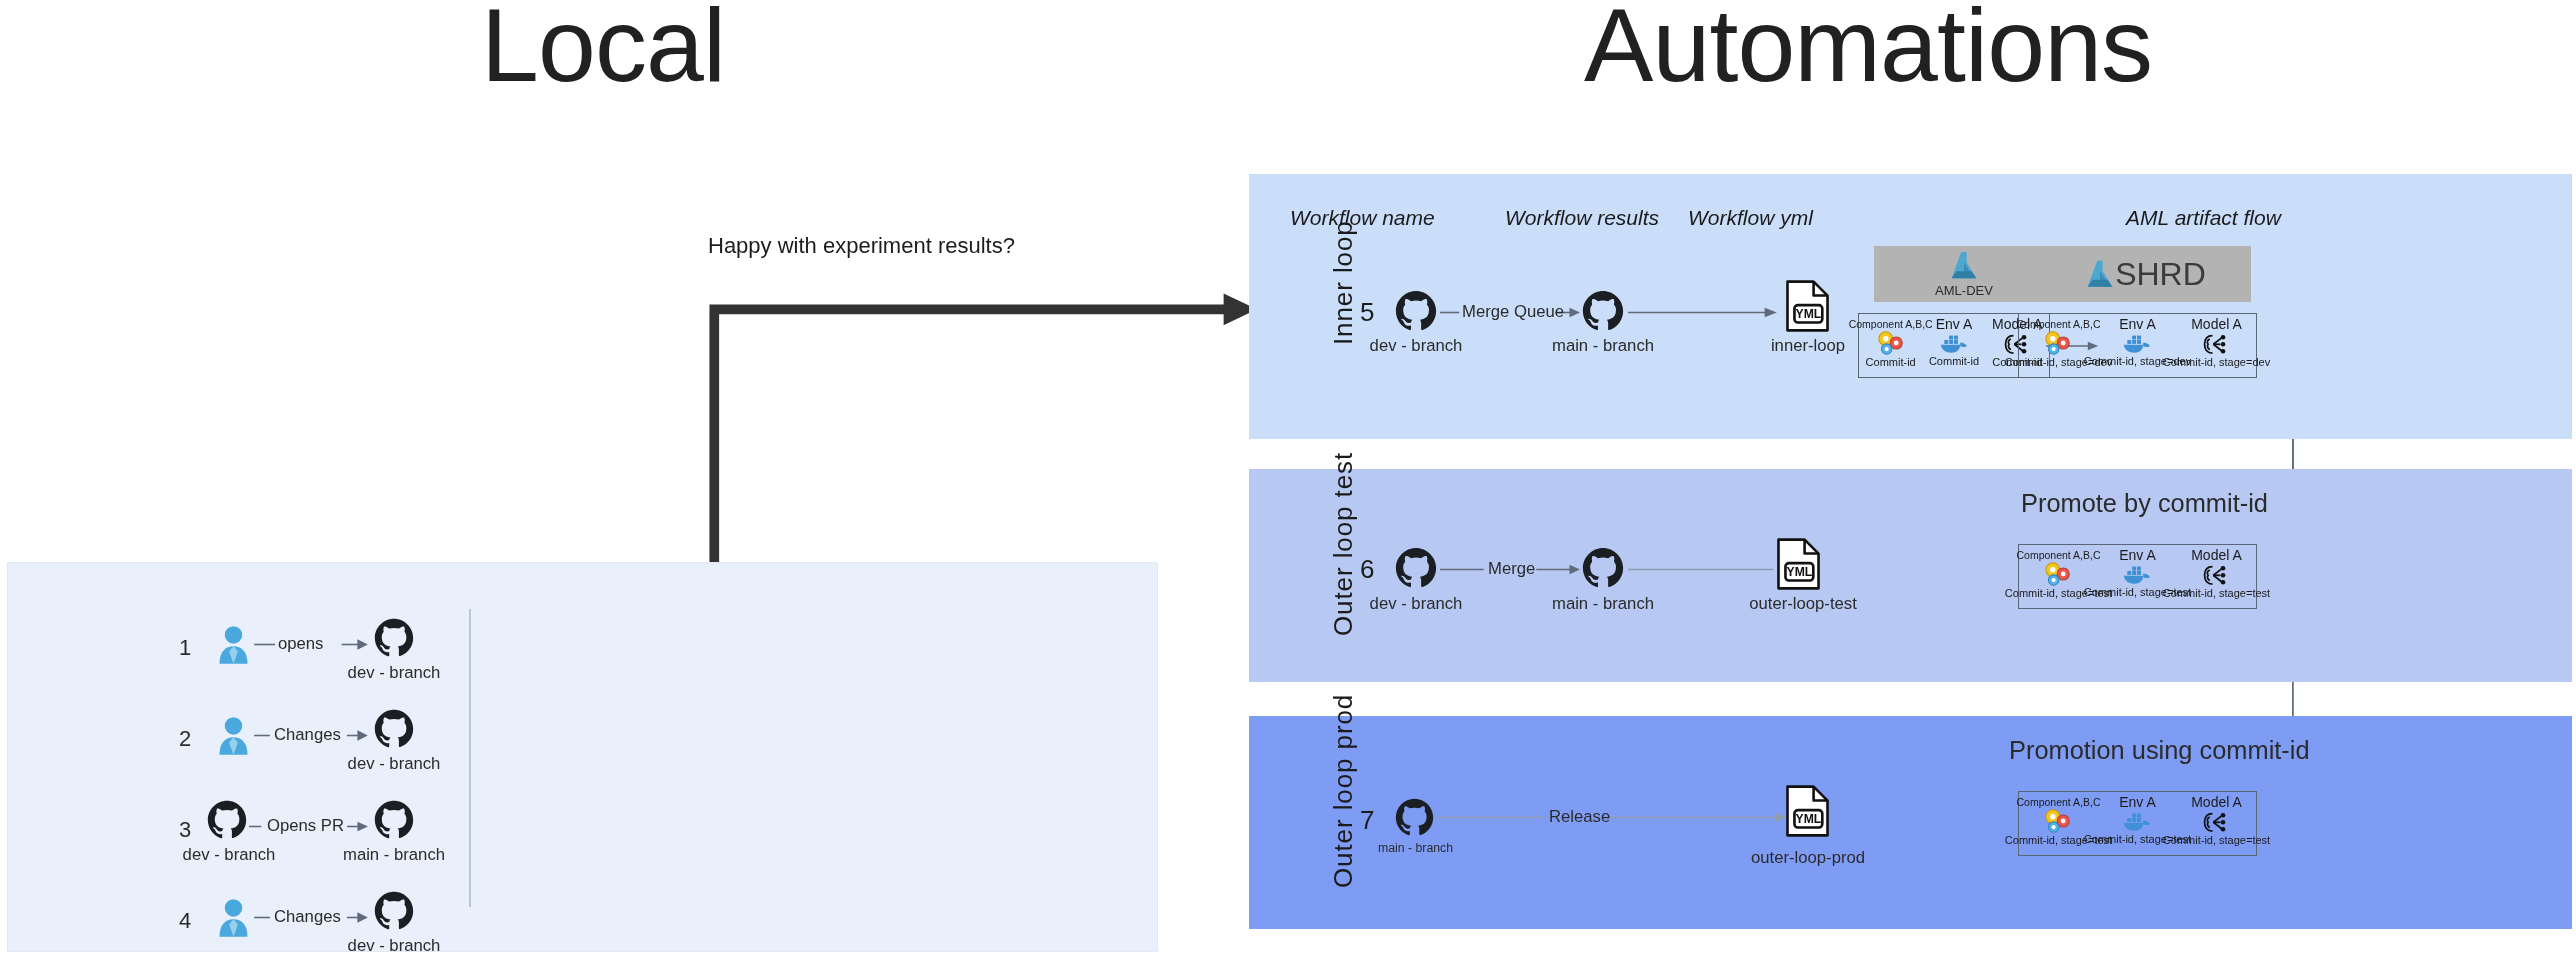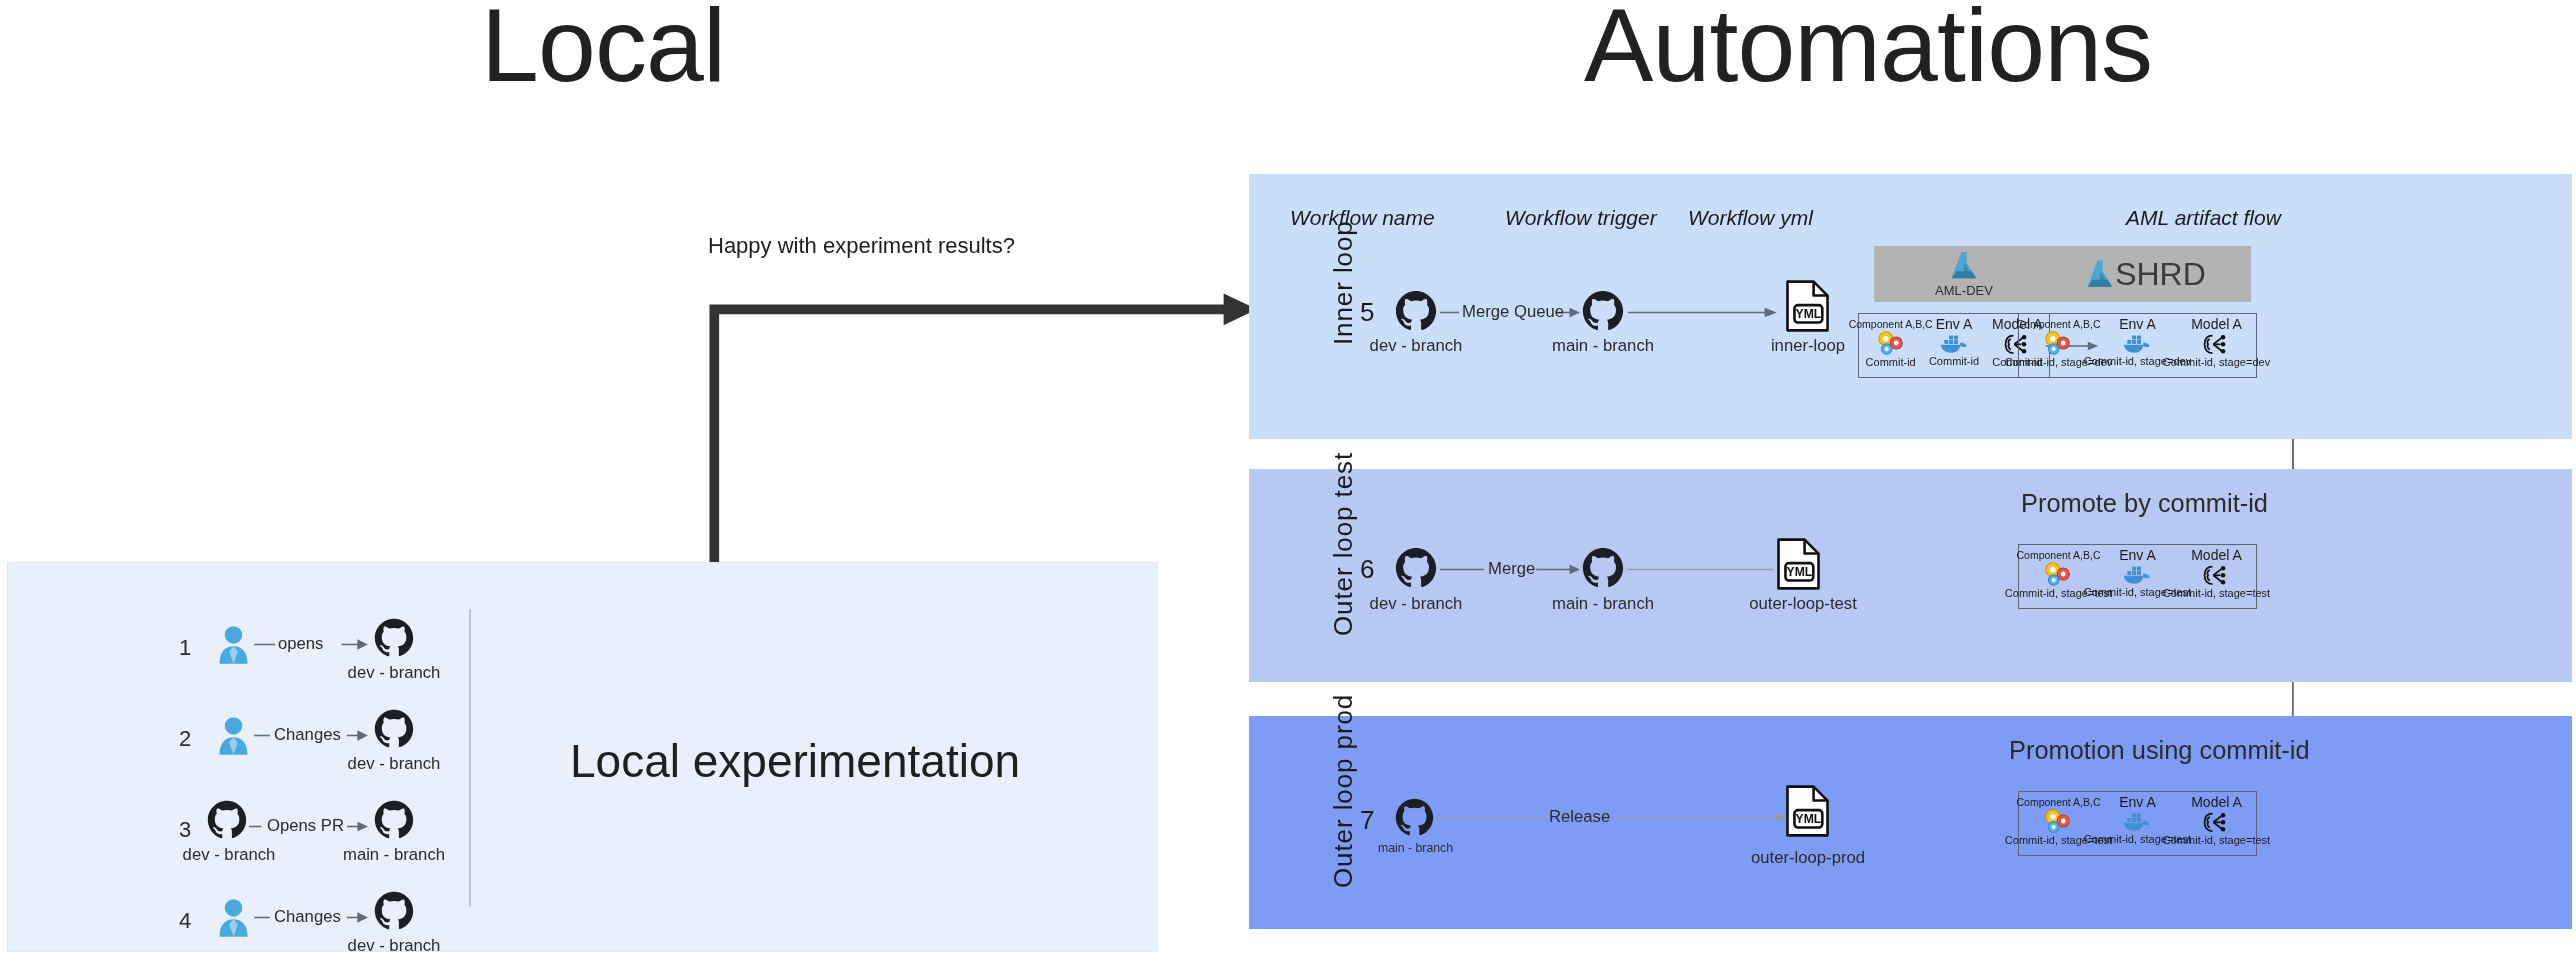--- a/index.html
+++ b/index.html
@@ -79,21 +79,20 @@
   <svg width="562" height="281" viewBox="0 0 640 320">
     <path d="M 14 320 L 14 22 L 600 22" fill="none" stroke="#333333" stroke-width="11" stroke-linecap="square"></path>
     <path d="M 594 4 L 632 22 L 594 40 Z" fill="#333333"></path>
   </svg>
 </div>
 
 <div class="abs local-panel" style="left:7px;top:562px;width:1149px;height:388px;">
 
   <div class="local-divider" style="left:461px;top:46px;height:298px;"></div>
 
-  <div class="abs local-title" style="left:562px;top:171px;">Local experimentation</div>
 
   <div class="abs" style="left:171px;top:53px;width:281px;height:75px;">
     <div class="abs step-num" style="left:0px;top:19.3px;">1</div>
 
     <div class="abs" style="left:37px;top:8.8px;">
       <svg width="35" height="39" viewBox="0 0 40 44">
         <circle cx="20" cy="11" r="10" fill="#49a8dd"></circle>
         <path d="M4 44 C4 30 11 24 20 24 C29 24 36 30 36 44 Z" fill="#49a8dd"></path>
         <path d="M20 24 L15 30 L20 44 L25 30 Z" fill="#a5d7f0" opacity=".85"></path>
       </svg>
@@ -197,21 +196,21 @@
     <line x1="17" y1="0" x2="17" y2="205" stroke="#5f6b7a" stroke-width="2"></line>
     <path d="M11 196 L17 210 L23 196 Z" fill="#5f6b7a"></path>
     <line x1="17" y1="210" x2="17" y2="520" stroke="#5f6b7a" stroke-width="2"></line>
     <path d="M11 508 L17 522 L23 508 Z" fill="#5f6b7a"></path>
   </svg>
 </div>
 
 <div class="abs panel-inner" style="left:1249px;top:174px;width:1323px;height:265px;">
 
   <div class="abs col-head" style="left:41px;top:32px;">Workflow name</div>
-  <div class="abs col-head" style="left:256px;top:32px;">Workflow trigger</div>
+  <div class="abs col-head" style="left:256px;top:32px;">Workflow results</div>
   <div class="abs col-head" style="left:439px;top:32px;">Workflow yml</div>
   <div class="abs col-head" style="left:877px;top:32px;">AML artifact flow</div>
 
   <div class="abs" style="left:79px;top:171px;">
     <div class="rowlabel">Inner loop</div>
   </div>
 
   <div class="abs rownum" style="left:111px;top:123px;">5</div>
 
   <div class="abs" style="left:146px;top:116px;">

